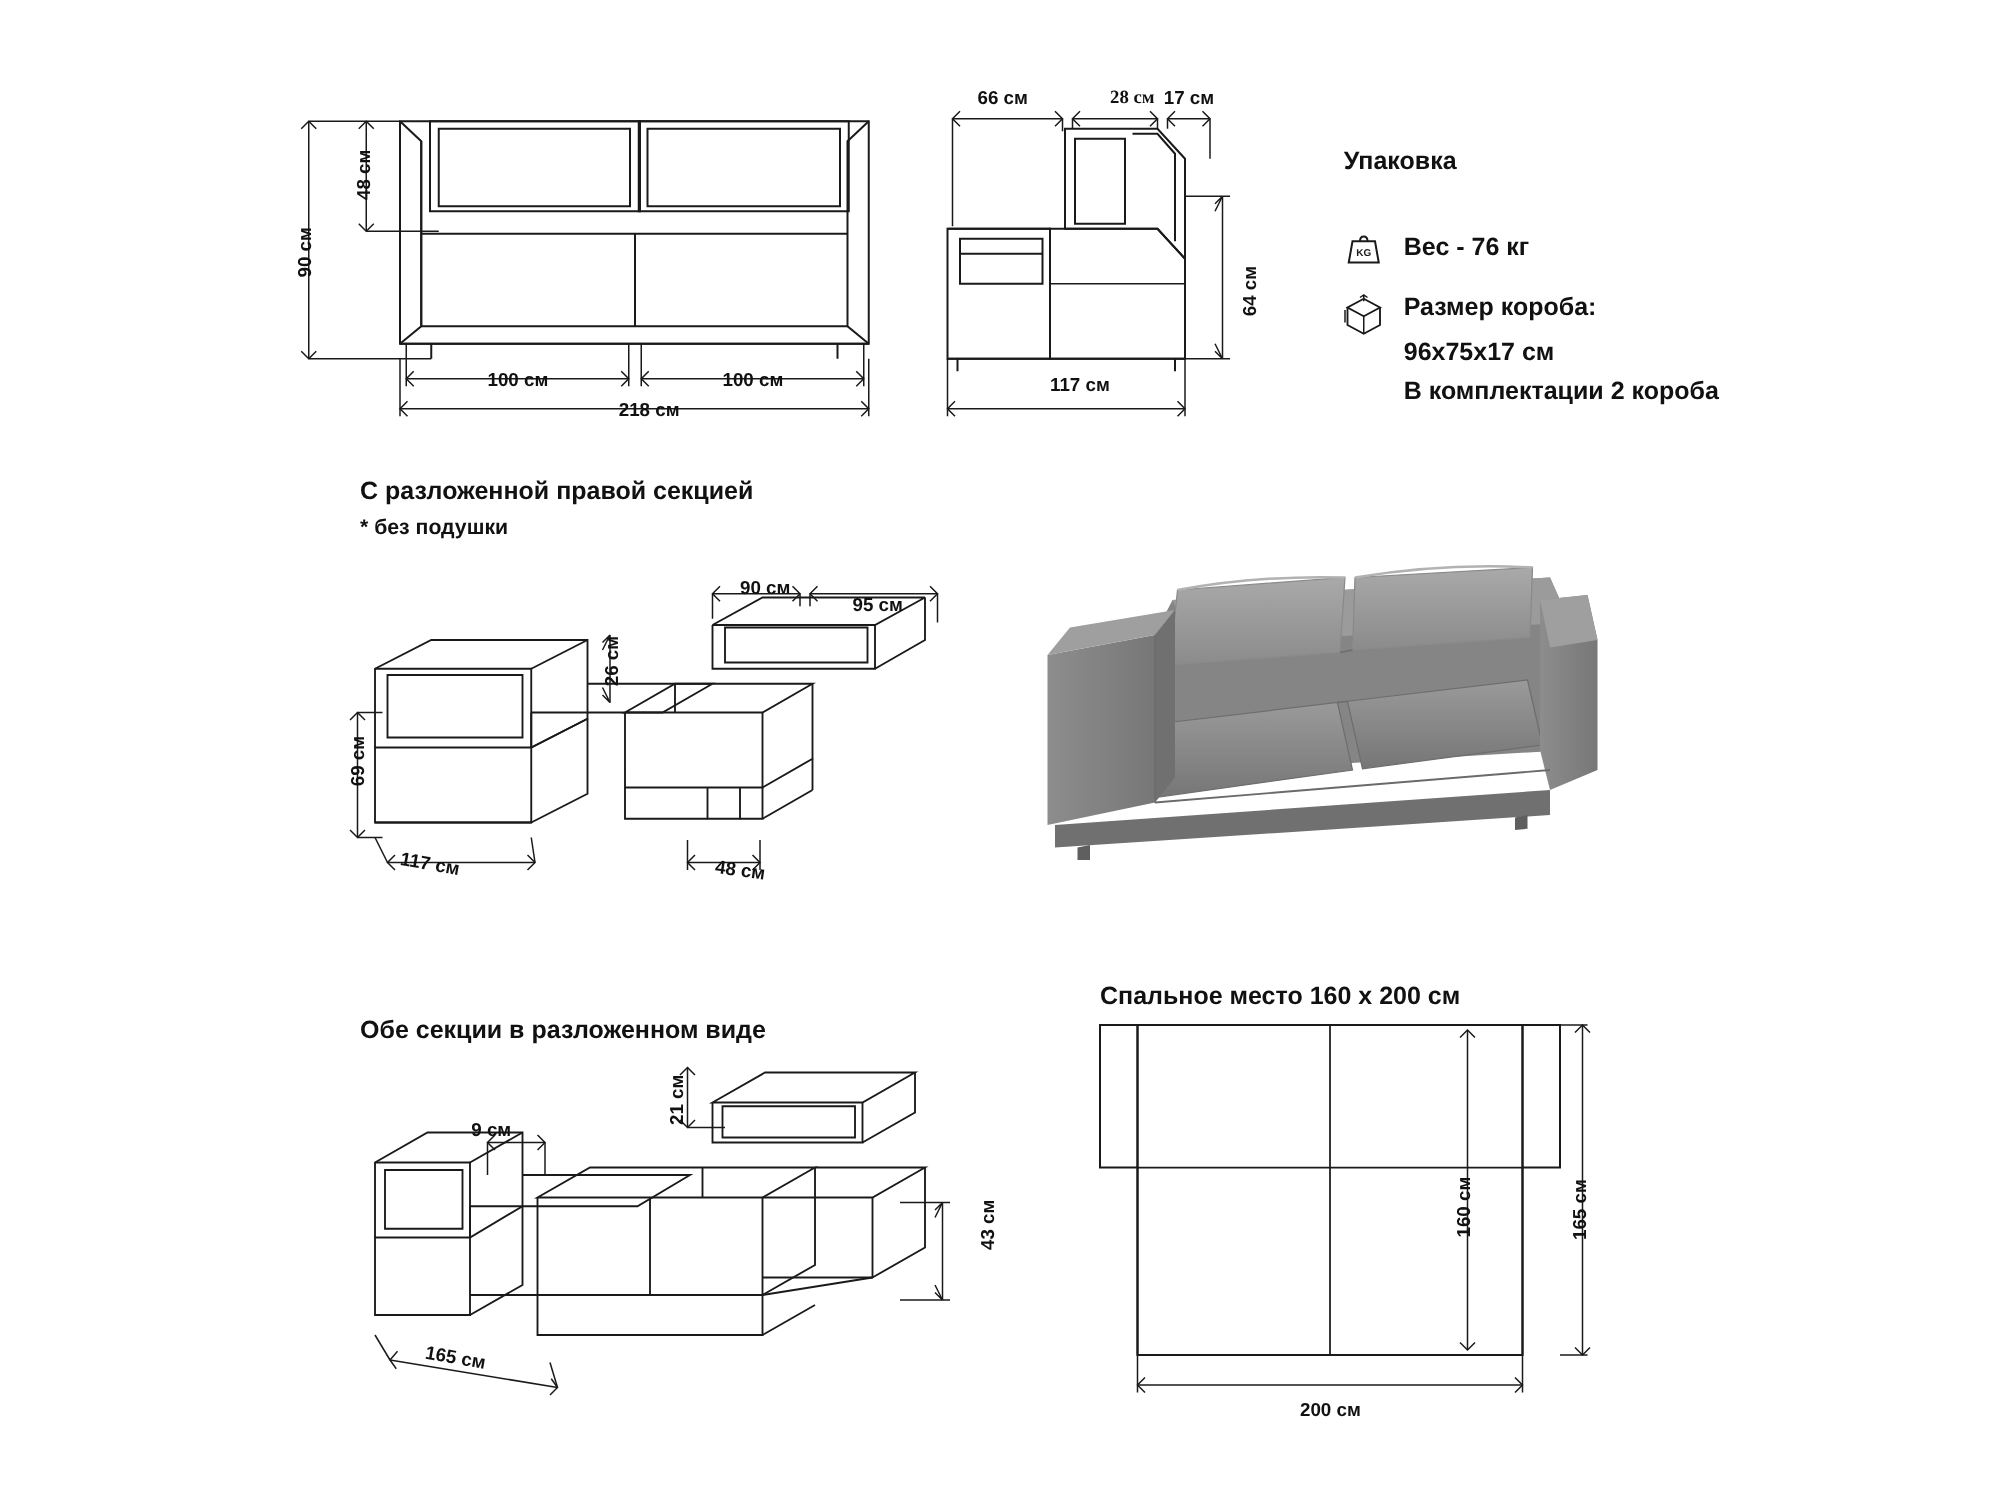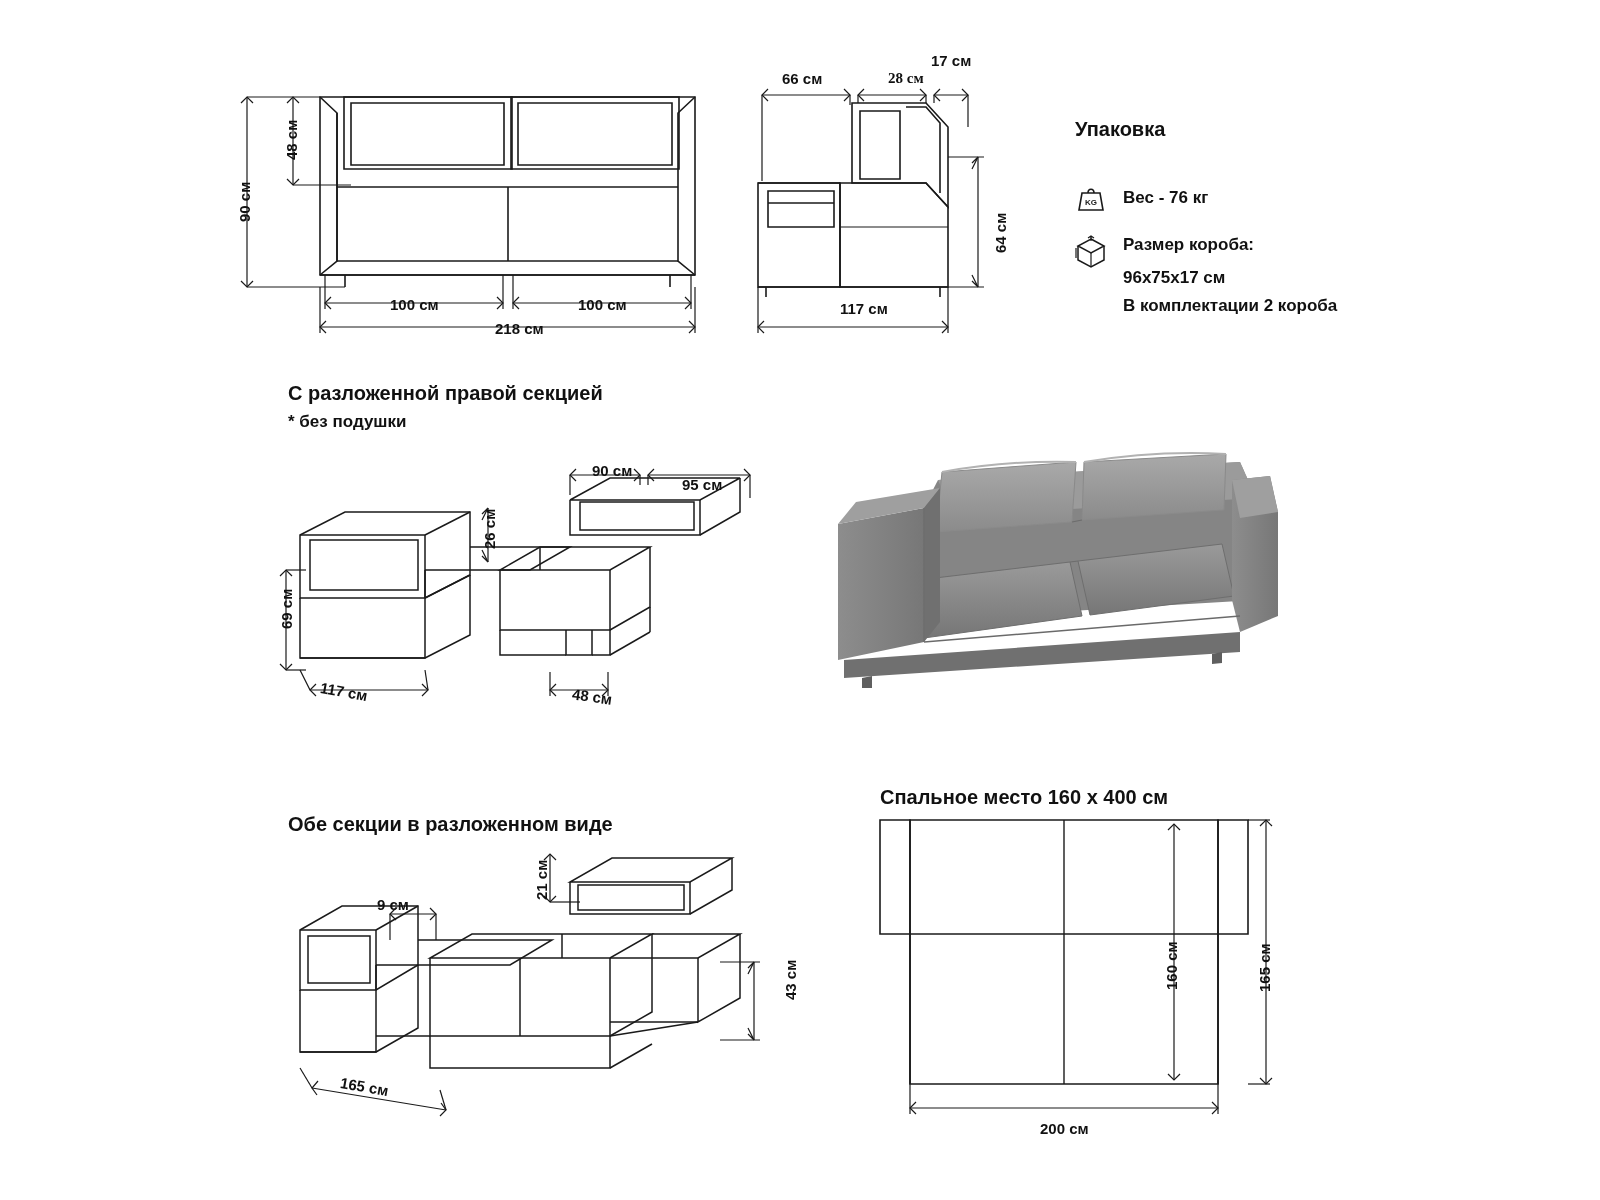--- a/index.html
+++ b/index.html
@@ -36,21 +36,21 @@
     white-space: nowrap;
   }
   .subheading {
     font-weight: bold;
     font-size: 17px;
     color: #111;
     white-space: nowrap;
   }
   .packline {
     font-weight: bold;
-    font-size: 17px;
+    font-size: 20px;
     color: #111;
     white-space: nowrap;
   }
   svg { display: block; }
 </style>
 </head>
 <body>
 
 <div id="canvas">
 
@@ -175,21 +175,21 @@
       <path d="M18,282 L208,282"></path>
       <path d="M24,276 L18,282 L24,288"></path>
       <path d="M202,276 L208,282 L202,288"></path>
       <path d="M18,242 L18,288"></path>
       <path d="M208,242 L208,288"></path>
     </g>
   </svg>
 
   <div class="abs lbl" style="left:782px; top:70px;">66 см</div>
   <div class="abs lbl" style="left:888px; top:70px;font-family:Liberation Serif, serif;">28 см</div>
-  <div class="abs lbl" style="left:931px; top:52px;">17 см</div>
+  <div class="abs lbl" style="left:931px; top:70px;">17 см</div>
   <div class="abs lbl vert" style="left:992px; top:253px;">64 см</div>
   <div class="abs lbl" style="left:840px; top:300px;">117 см</div>
 
   <div class="abs" style="left:1075px; top:118px;">
     <div class="heading">Упаковка</div>
 
     <div style="display:flex; align-items:center; margin-top:42px;">
       <svg width="32" height="30" viewBox="0 0 32 30">
         <path d="M7,10 L25,10 L28,27 L4,27 Z" fill="none" stroke="#1a1a1a" stroke-width="1.6"></path>
         <path d="M13,10 C13,5 19,5 19,10" fill="none" stroke="#1a1a1a" stroke-width="1.6"></path>
@@ -411,21 +411,21 @@
       <path d="M50,228 L62,248"></path>
       <path d="M190,250 L196,270"></path>
     </g>
   </svg>
 
   <div class="abs lbl vert" style="left:533px; top:900px;">21 см</div>
   <div class="abs lbl" style="left:377px; top:896px;">9 см</div>
   <div class="abs lbl vert" style="left:782px; top:1000px;">43 см</div>
   <div class="abs lbl" style="left:340px; top:1078px; transform:rotate(10deg);">165 см</div>
 
-  <div class="abs heading" style="left:880px; top:786px;">Спальное место 160 х 400 см</div>
+  <div class="abs heading" style="left:880px; top:786px;">Спальное место 160 х 200 см</div>
 
   <svg class="abs" style="left:870px; top:812px;" width="420" height="300">
     <g fill="none" stroke="#1a1a1a" stroke-width="1.6">
 
       <path d="M10,8 L40,8 L40,122 L10,122 Z"></path>
 
       <path d="M348,8 L378,8 L378,122 L348,122 Z"></path>
 
       <path d="M40,8 L348,8 L348,272 L40,272 Z"></path>
 

